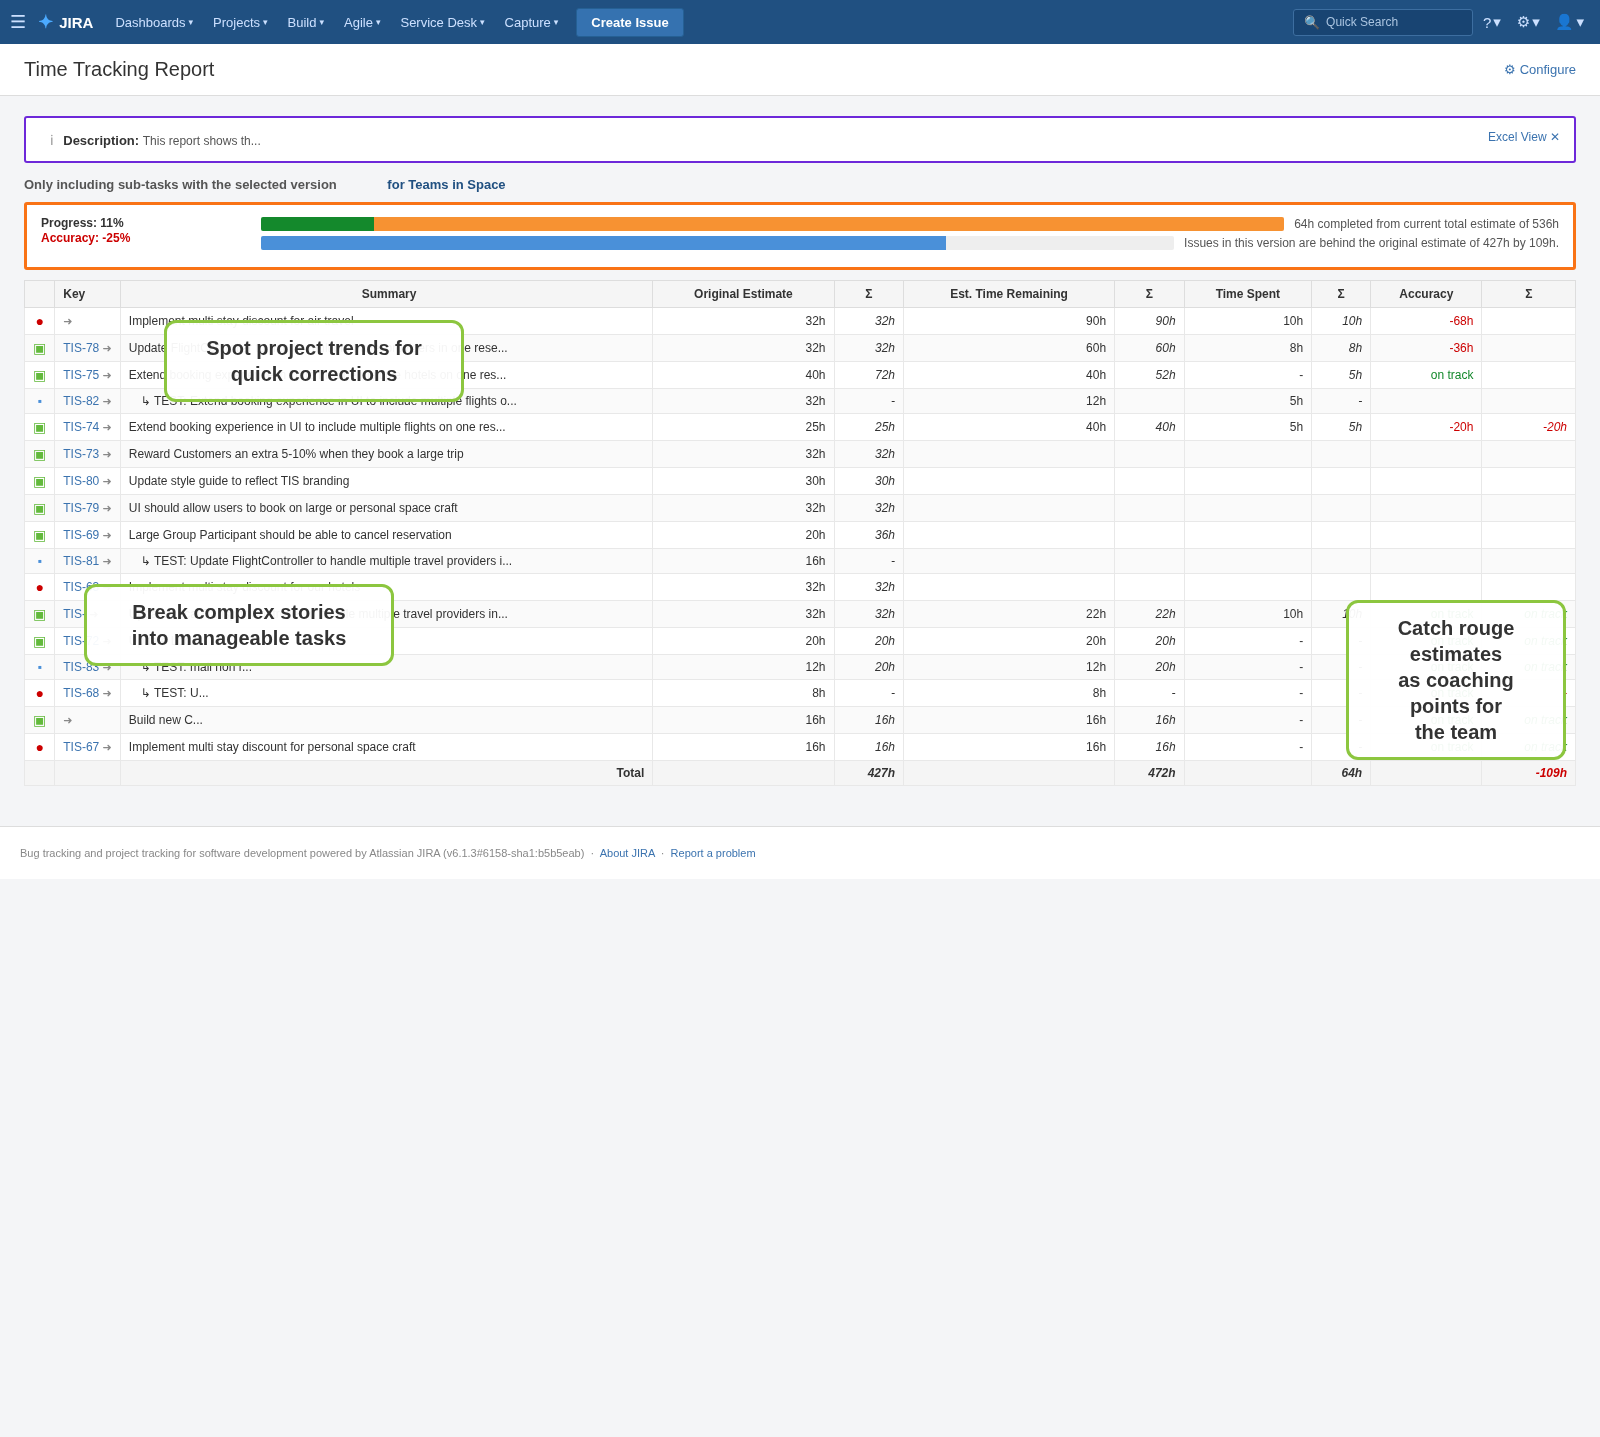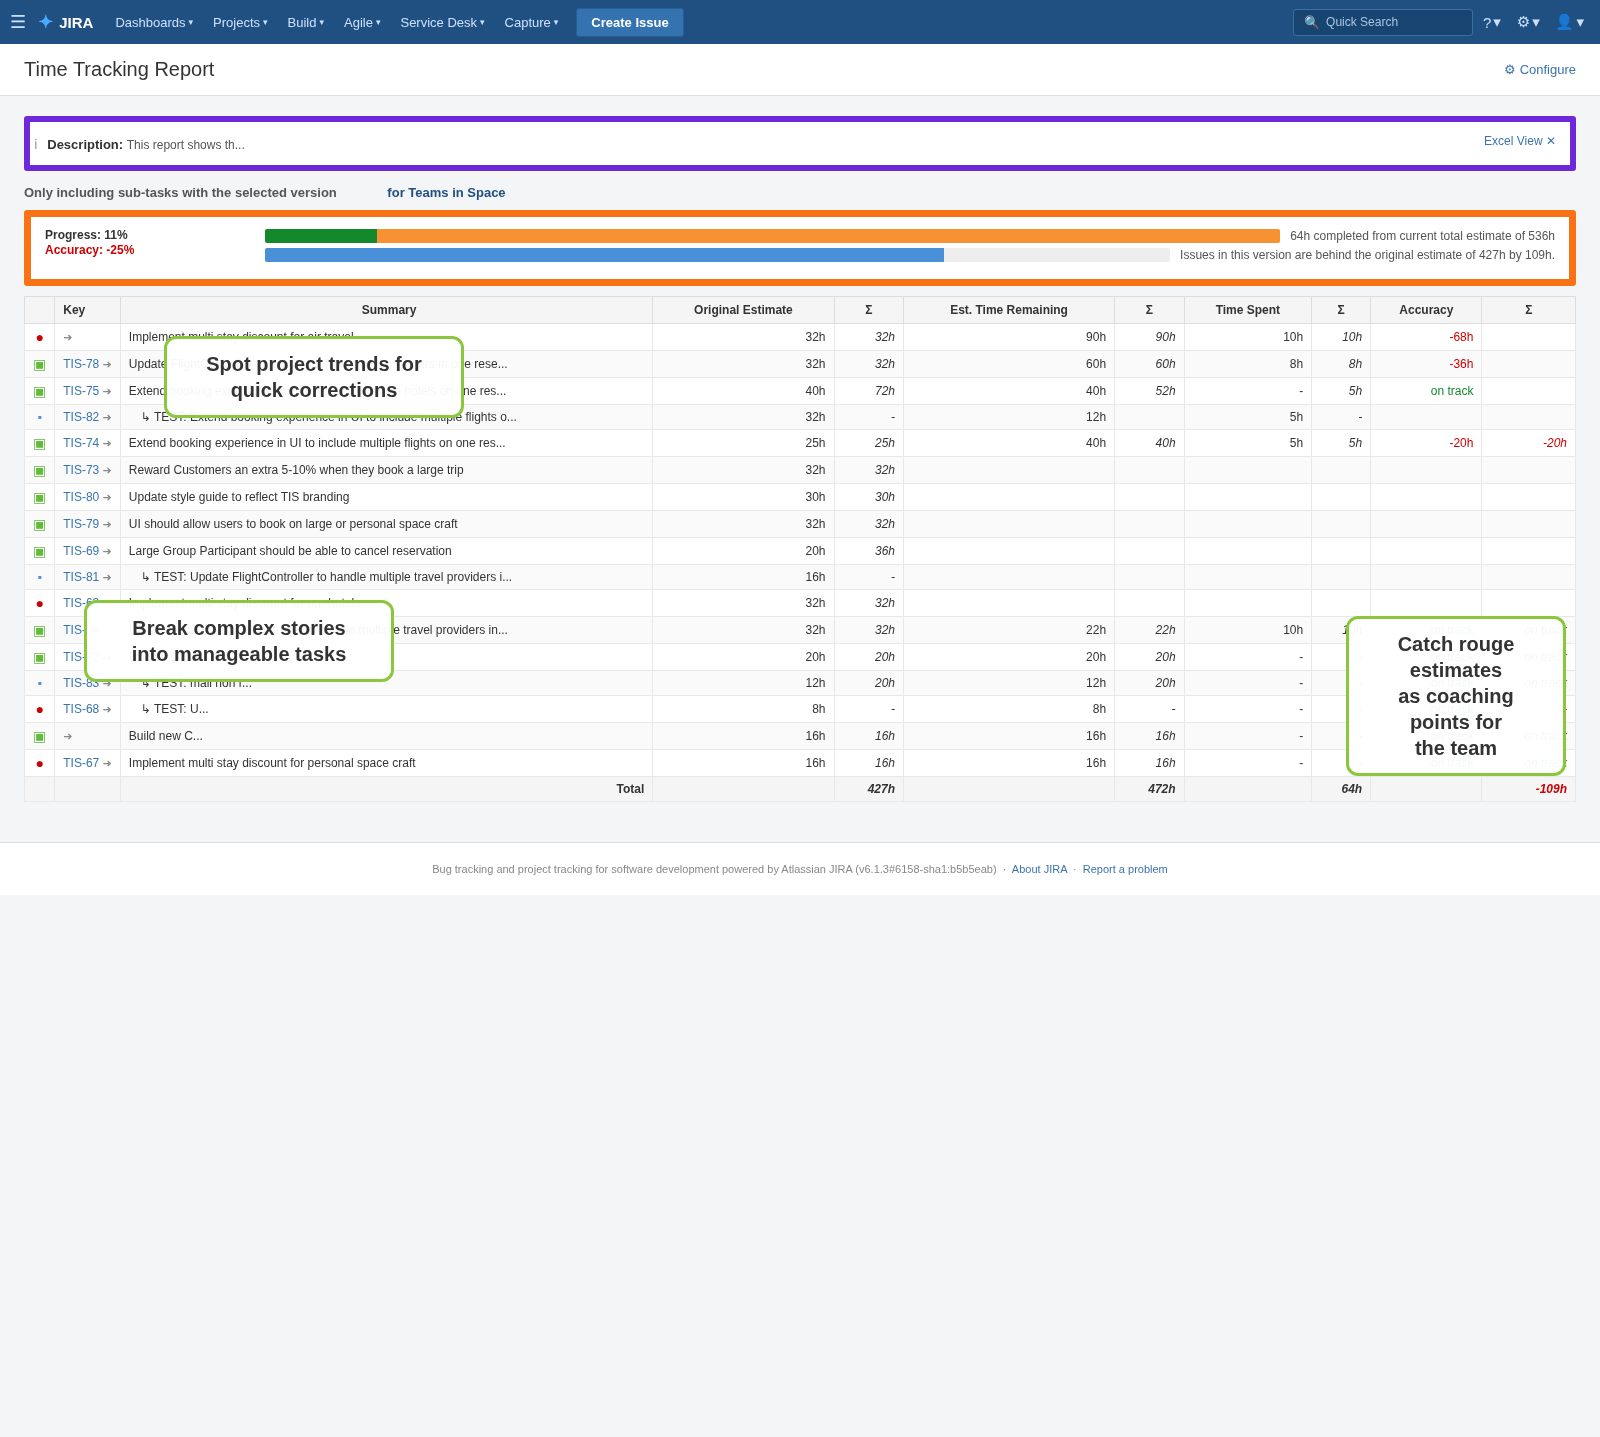--- a/index.html
+++ b/index.html
@@ -54,38 +54,38 @@
       justify-content: space-between;
     }
     .page-title { font-size: 20px; font-weight: normal; color: #333; }
     .configure-btn { color: #3b73af; font-size: 13px; cursor: pointer; display: flex; align-items: center; gap: 4px; }
 
     .content { padding: 20px 24px; }
 
     
     .desc-box {
       background: #fff;
-      border: 6px solid #6d28d9;
+      border: 2px solid #6d28d9;
       border-radius: 3px;
-      padding: 12px 4px;
+      padding: 12px 24px;
       margin-bottom: 14px;
       position: relative;
     }
     .desc-box .info-icon { color: #999; font-size: 14px; margin-right: 6px; }
     .desc-label { font-weight: bold; font-size: 13px; }
     .desc-text { font-size: 12px; color: #555; margin-top: 4px; }
     .excel-link { position: absolute; right: 14px; top: 12px; color: #3b73af; font-size: 12px; cursor: pointer; }
 
     
     .filter-label { font-size: 13px; color: #555; margin-bottom: 10px; font-weight: bold; }
 
     
     .progress-section {
       background: #fff;
-      border: 7px solid #f97316;
+      border: 3px solid #f97316;
       padding: 10px 14px;
       margin-bottom: 10px;
       border-radius: 3px;
     }
     .progress-row { display: flex; align-items: center; margin-bottom: 6px; }
     .progress-bar-wrap { flex: 1; height: 14px; background: #eee; border-radius: 2px; overflow: hidden; display: flex; }
     .progress-bar-green { background: #14892c; height: 100%; }
     .progress-bar-orange { background: #f79232; height: 100%; }
     .progress-bar-blue { background: #4a90d9; height: 100%; }
 
@@ -150,21 +150,21 @@
       right: 10px;
       width: 220px;
     }
     .callout-3 {
       bottom: 120px;
       left: 60px;
       width: 310px;
     }
 
     .footer {
-      text-align: center;
+      text-align: left;
       color: #888;
       font-size: 11px;
       padding: 20px;
       border-top: 1px solid #ddd;
       margin-top: 20px;
       background: #fff;
     }
     .footer a { color: #3b73af; text-decoration: none; }
 
     .hamburger { color: #cce0ff; font-size: 18px; cursor: pointer; margin-right: 8px; }

